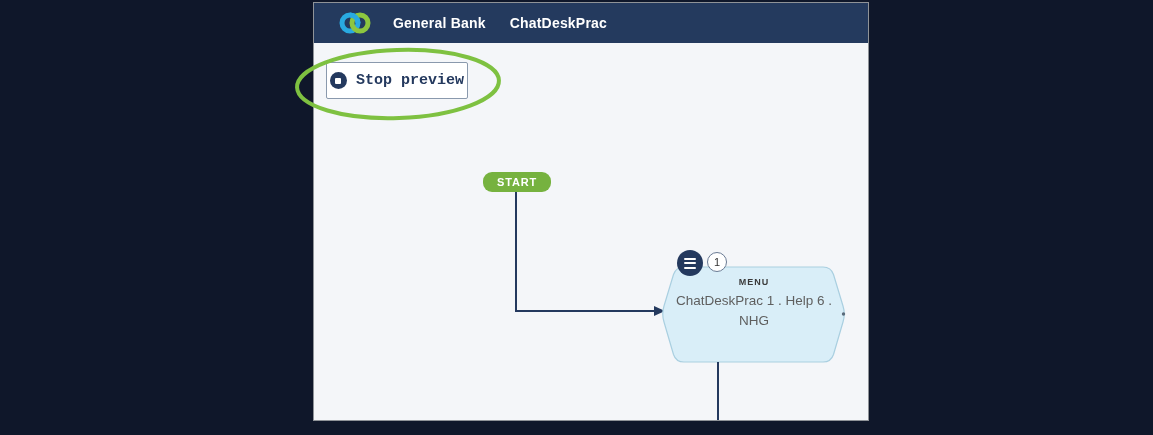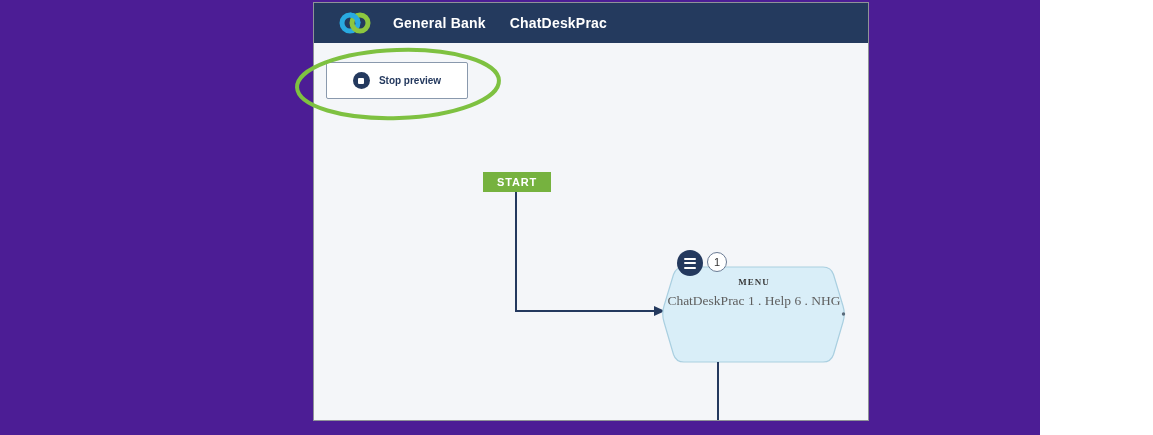--- a/index.html
+++ b/index.html
@@ -1,23 +1,23 @@
 <!DOCTYPE html>
 <html><head>
 <meta charset="utf-8">
 <style>
   * { margin: 0; padding: 0; box-sizing: border-box; }
   html, body { background: #ffffff; }
   body { font-family: "Liberation Sans", sans-serif; }
 
   .page {
     position: relative;
-    width: 1040px;
+    width: 1153px;
     height: 435px;
-    background: #4c1d95;
+    background: #0f172a;
     overflow: hidden;
   }
 
   
   .window {
     position: absolute;
     left: 313px;
     top: 2px;
     width: 556px;
     height: 419px;
@@ -80,59 +80,59 @@
     display: flex; align-items: center; justify-content: center;
     flex: 0 0 auto;
   }
   .stop-icon .sq {
     width: 6px; height: 6px;
     background: #ffffff;
     border-radius: 1px;
   }
   .stop-label {
     color: #24395e;
-    font-size: 10px;
-    font-weight: 700;
+    font-size: 15px;
+    font-weight: 700;
+    font-family: Liberation Mono, monospace;
   }
 
   
   .flow-svg {
     position: absolute;
     left: 0; top: 0;
     width: 554px; height: 377px;
   }
 
   
   .start-pill {
     position: absolute;
     left: 169px;
     top: 129px;
     width: 68px;
     height: 20px;
     background: #76b23f;
-    border-radius: 0;
+    border-radius: 9px;
     color: #ffffff;
     font-size: 11px;
     font-weight: 700;
     letter-spacing: 0.8px;
     display: flex;
     align-items: center;
     justify-content: center;
     cursor: pointer;
   }
 
   
   .node-text {
     position: absolute;
     left: 351px;
     top: 234px;
     width: 178px;
     text-align: center;
     cursor: pointer;
-    font-family: Liberation Serif, serif;
   }
   .node-type {
     color: #3b3b3b;
     font-size: 9px;
     font-weight: 700;
     letter-spacing: 1px;
     margin-bottom: 4px;
   }
   .node-title {
     color: #5f5f5f;

